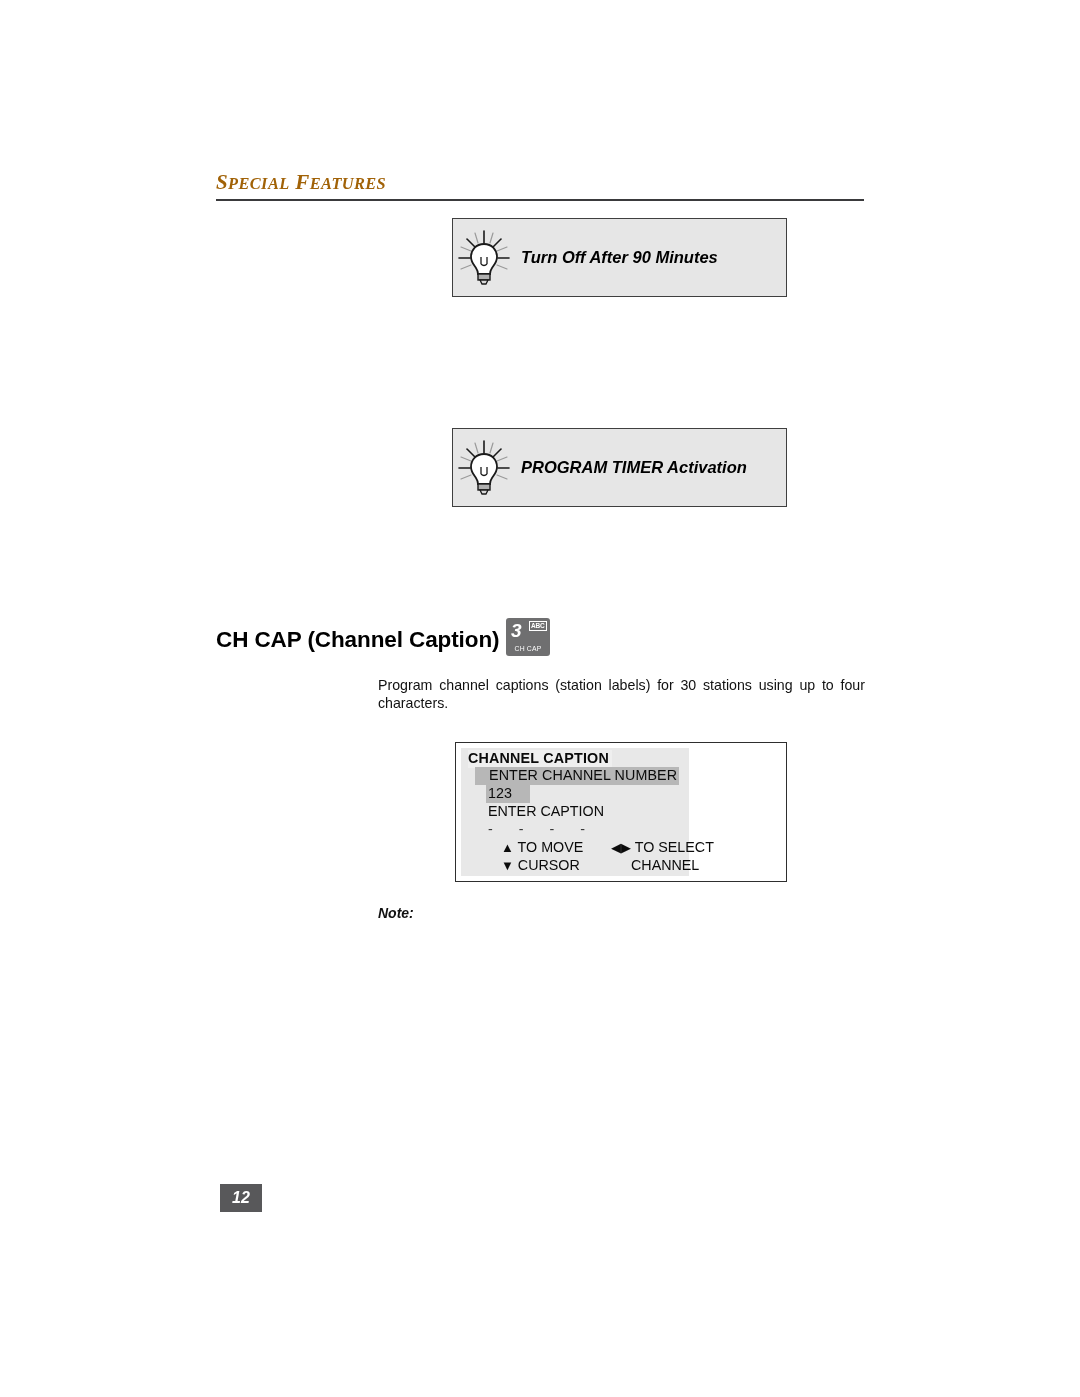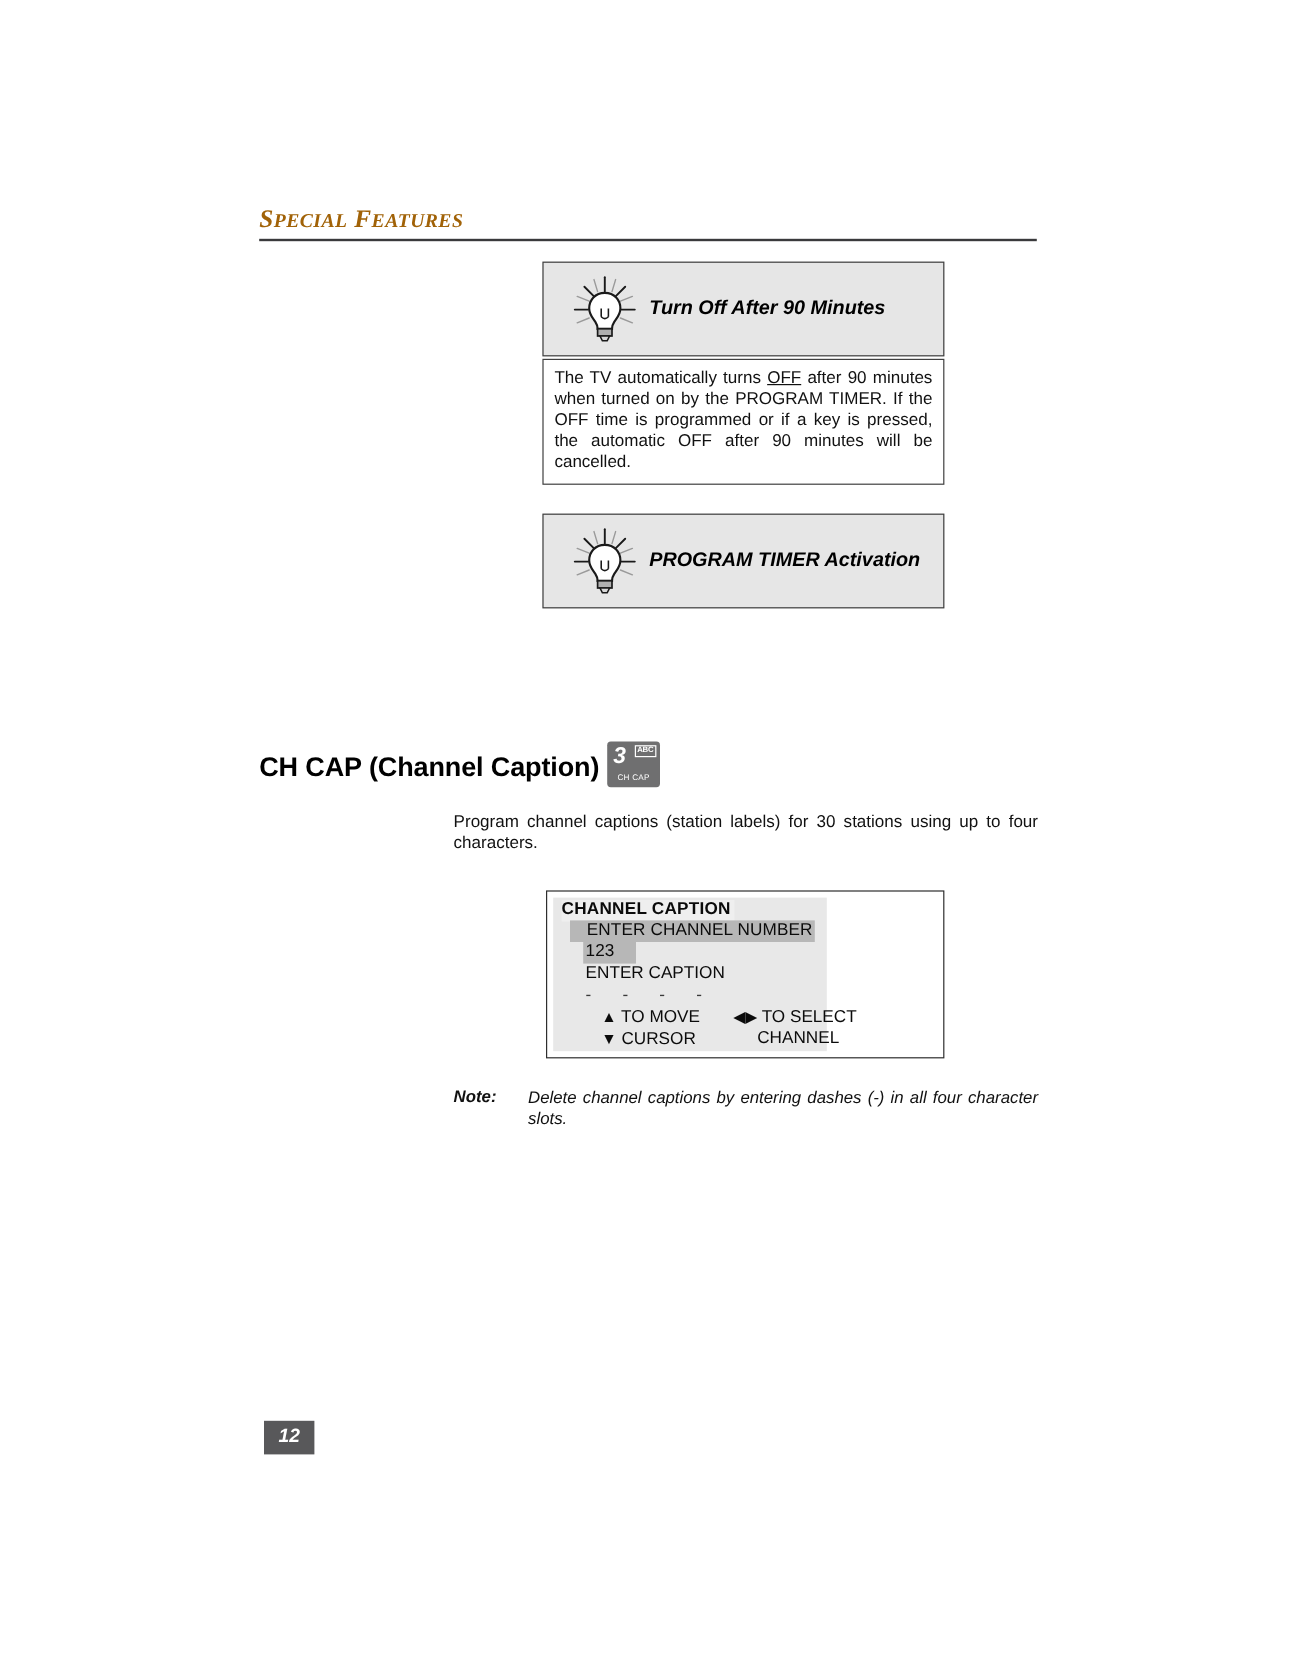--- a/index.html
+++ b/index.html
@@ -51,21 +51,21 @@
     left: 452px;
     width: 335px;
   }
   .tip-header {
     box-sizing: border-box;
     border: 1.6px solid #3f3f3f;
     background: #e6e6e6;
     height: 79px;
     display: flex;
     align-items: center;
-    padding: 0 6px 0 20px;
+    padding: 0 6px 0 0;
   }
   .tip-title {
     font-family: "Liberation Sans", sans-serif;
     font-weight: bold;
     font-style: italic;
     font-size: 16.5px;
     color: #000;
     white-space: nowrap;
     margin-left: 6px;
   }
@@ -315,23 +315,20 @@
           <line x1="54" y1="42" x2="44" y2="38"></line>
         </g>
         <path d="M31 17 C23 17 18 23 18 30 C18 35 21 38 23 41 C25 44 25 46 25 47 L37 47 C37 46 37 44 39 41 C41 38 44 35 44 30 C44 23 39 17 31 17 Z" fill="#ffffff" stroke="#1a1a1a" stroke-width="1.8"></path>
         <path d="M28 30 L28 37 M34 30 L34 37 M28 37 Q31 40 34 37" stroke="#1a1a1a" stroke-width="1.3" fill="none"></path>
         <rect x="25" y="47" width="12" height="6" fill="#b0b0b0" stroke="#1a1a1a" stroke-width="1.4"></rect>
         <path d="M27 53 L35 53 L33 57 L29 57 Z" fill="#d8d8d8" stroke="#1a1a1a" stroke-width="1.3"></path>
       </svg>
     </span>
     <span class="tip-title">Turn Off After 90 Minutes</span>
   </div>
-  <div class="tip-body">
-    <p><span>The TV automatically turns </span><u>OFF</u><span> after 90 minutes when turned on by the PROGRAM TIMER.  If the OFF time is programmed or if a key is pressed, the automatic OFF after 90 minutes will be cancelled.</span></p>
-  </div>
 </div>
 
 <div class="tip" style="top:428px;">
   <div class="tip-header">
     <span class="bulb-wrap">
       <svg class="bulb" viewBox="0 0 62 62" xmlns="http://www.w3.org/2000/svg">
         <g stroke="#1a1a1a" stroke-width="1.6" fill="none" stroke-linecap="round">
           <line x1="31" y1="4" x2="31" y2="16"></line>
           <line x1="14" y1="12" x2="22" y2="20"></line>
           <line x1="48" y1="12" x2="40" y2="20"></line>
@@ -380,17 +377,16 @@
     <div class="osd-row osd-r2">
       <span class="osd-col-a"><span class="arrow">▼</span> <span>CURSOR</span></span>
       <span class="osd-col-b2">CHANNEL</span>
     </div>
   </div>
 </div>
 
 <div class="note">
   <div class="note-row">
     <span class="note-label">Note:</span>
-    <span class="note-text">Delete channel captions by entering dashes (-) in all four character slots.</span>
   </div>
 </div>
 
 <div class="page-num">12</div>
 
 </body></html>

